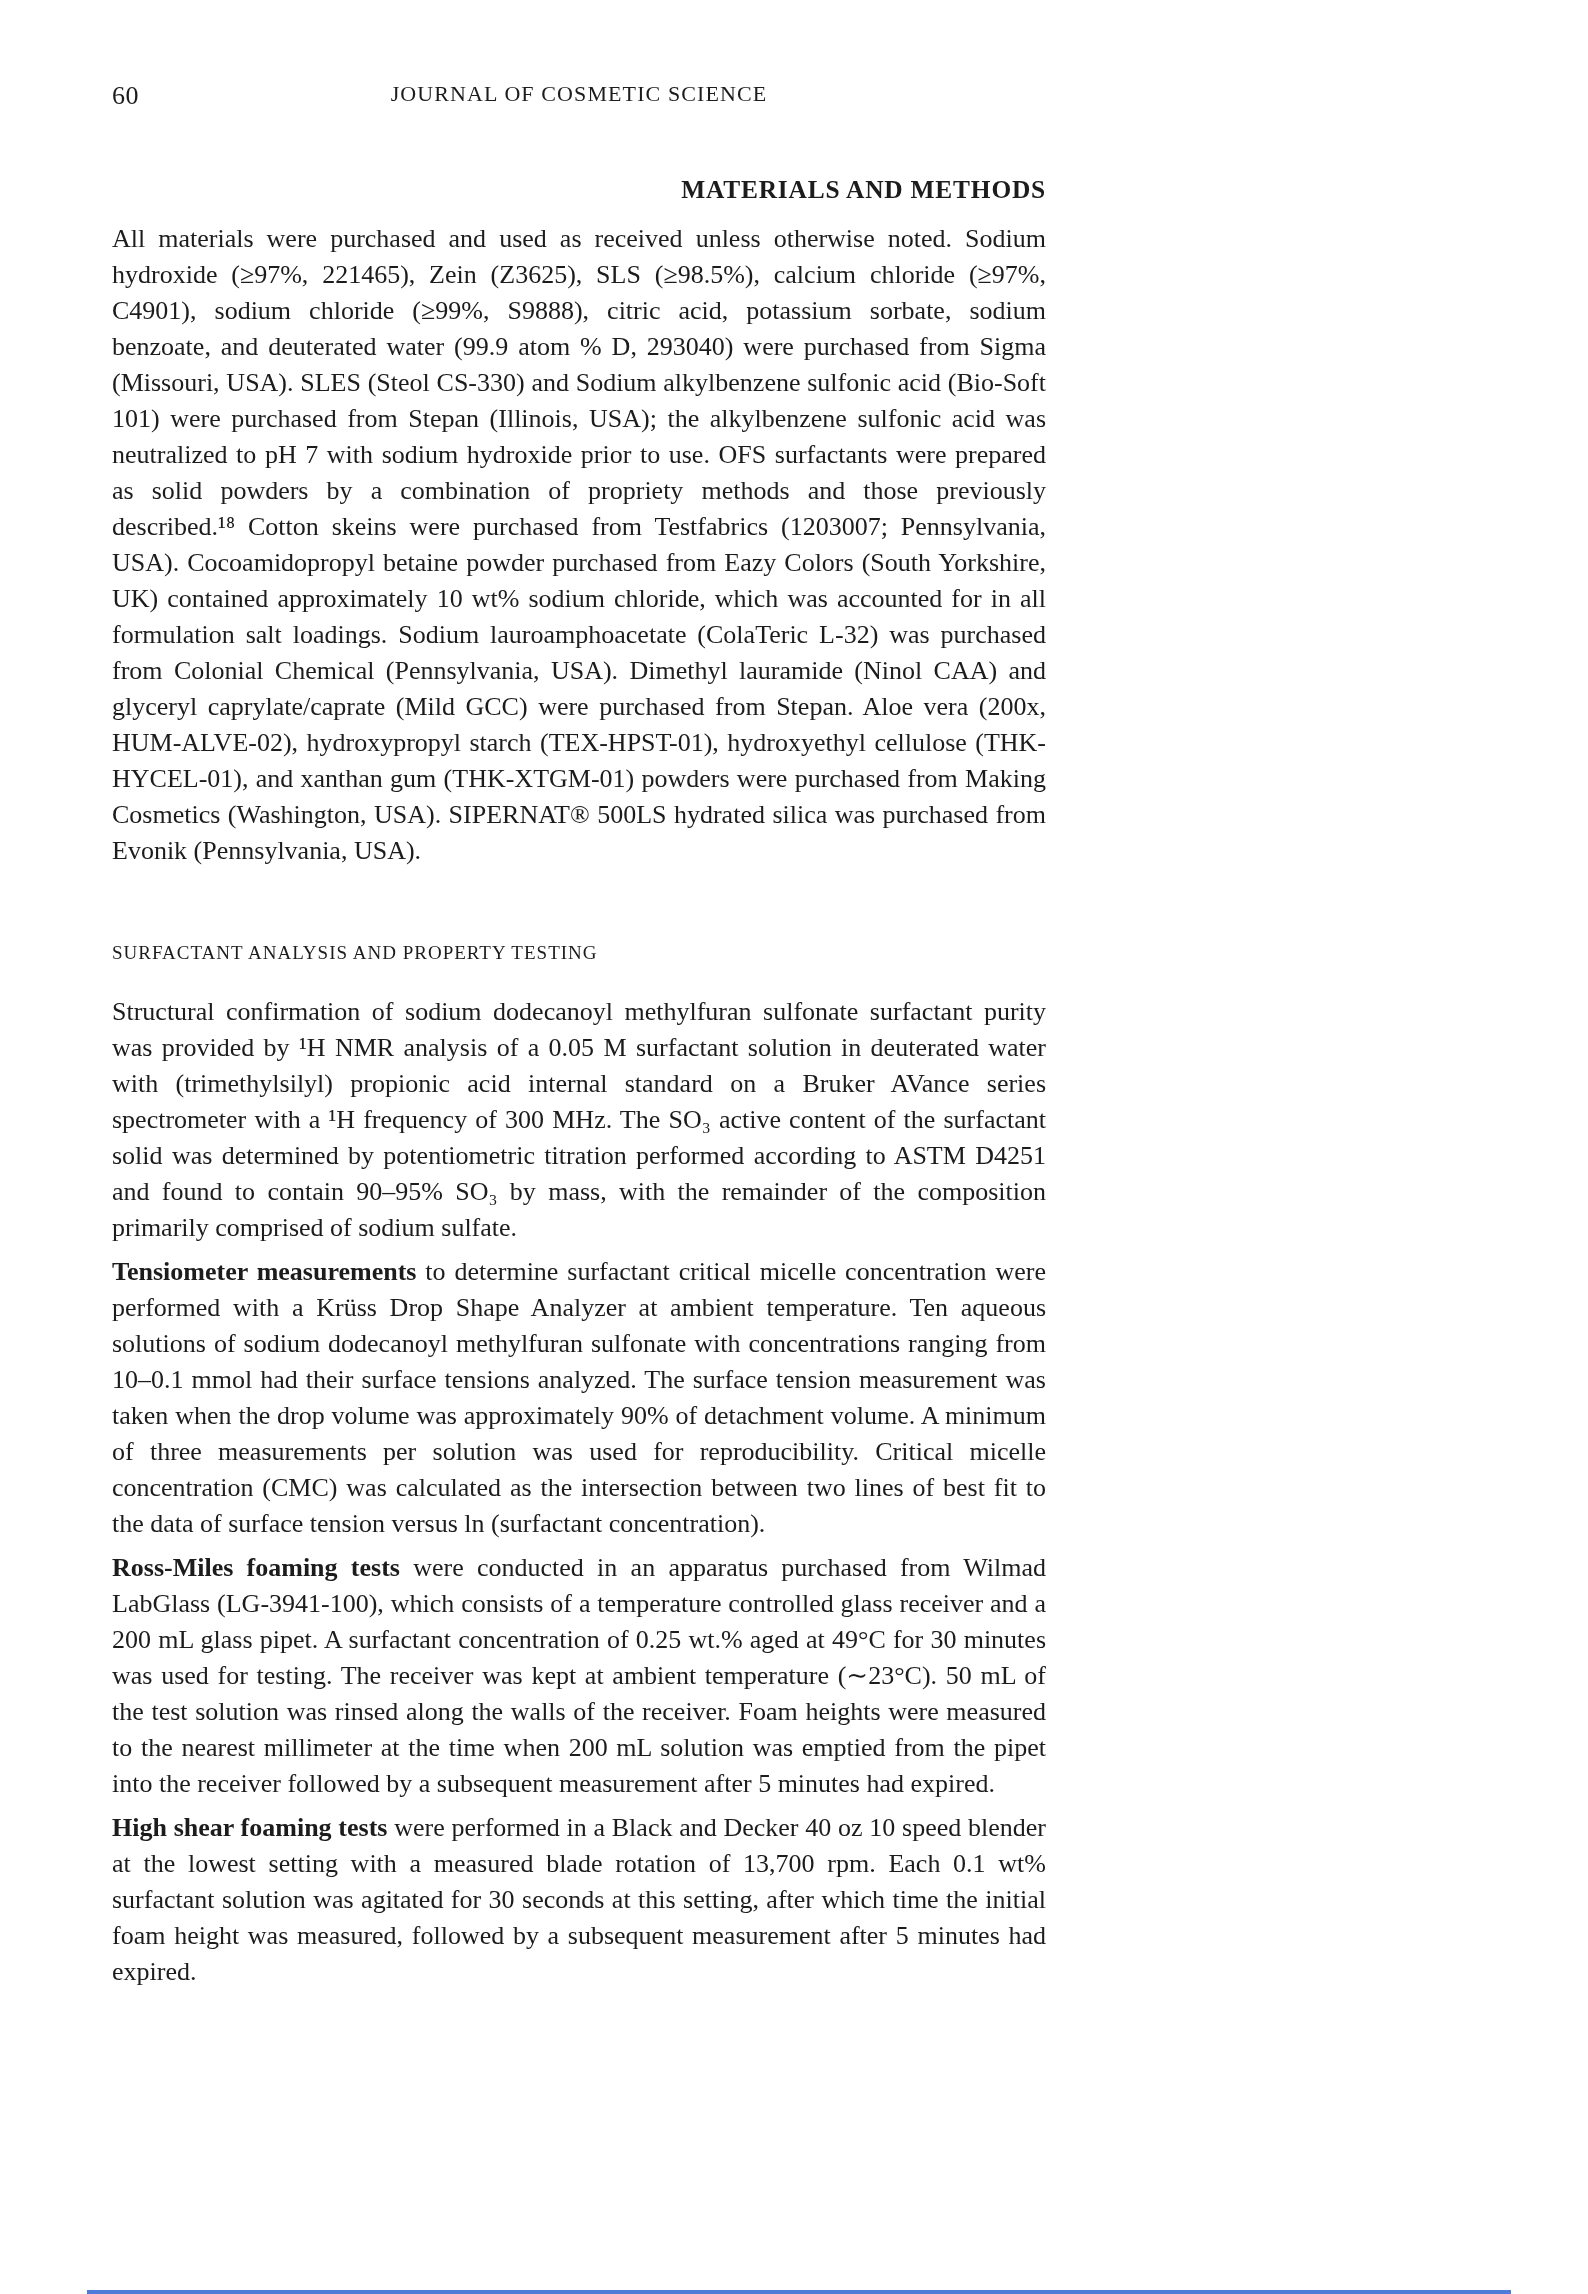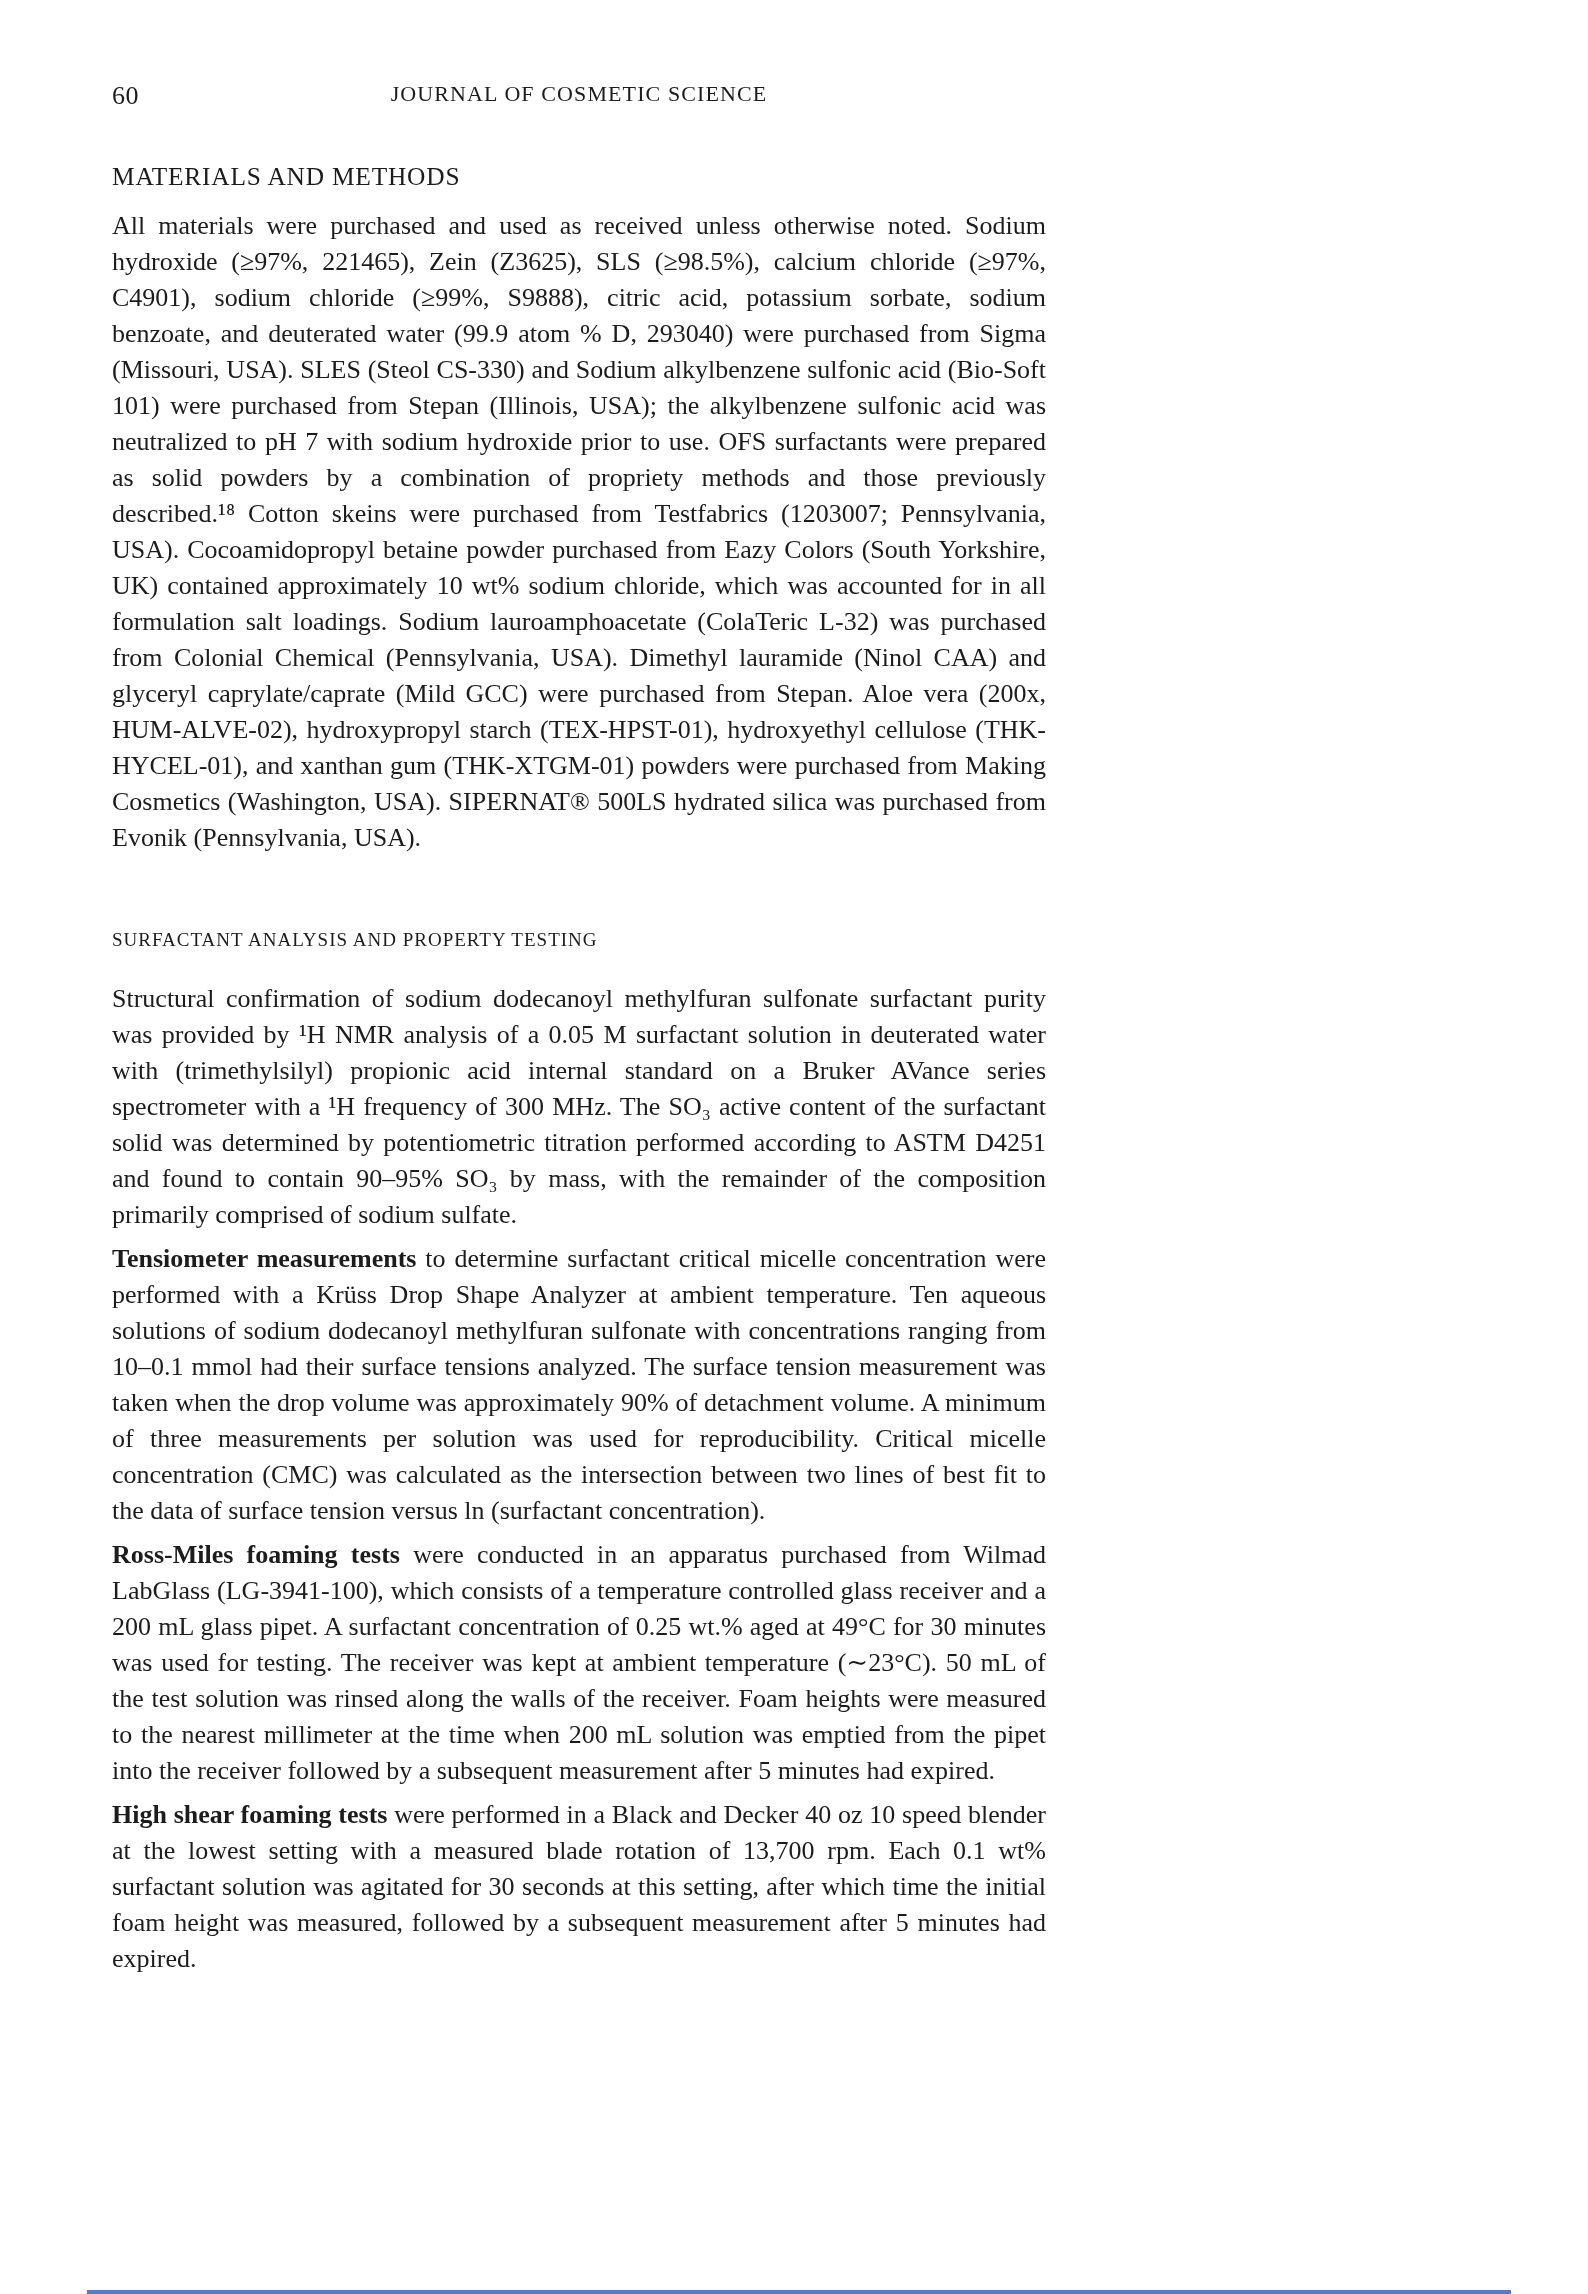--- a/index.html
+++ b/index.html
@@ -35,24 +35,25 @@
     font-size: 26px;
     letter-spacing: 0.5px;
   }
   .running-head {
     text-align: center;
     font-size: 22px;
     letter-spacing: 1.1px;
     white-space: nowrap;
   }
   .section-heading {
-    margin-top: 43px;
+    margin-top: 56px;
     font-size: 25.4px;
-    font-weight: normal;
+    font-weight: bold;
     letter-spacing: 0.8px;
+    text-align: right;
   }
   .sub-heading {
     margin-top: 73px;
     margin-bottom: 30px;
     font-size: 19px;
     font-weight: normal;
     letter-spacing: 1px;
   }
   .body-para {
     margin-top: 17px;

